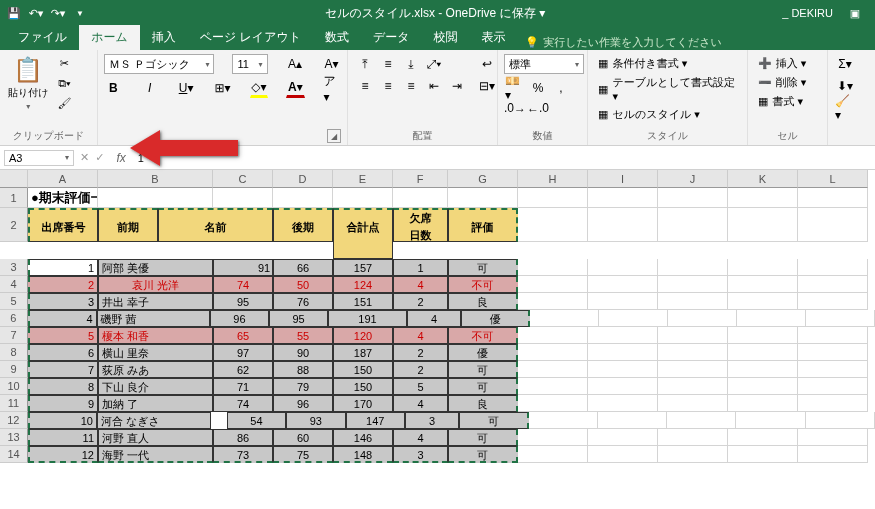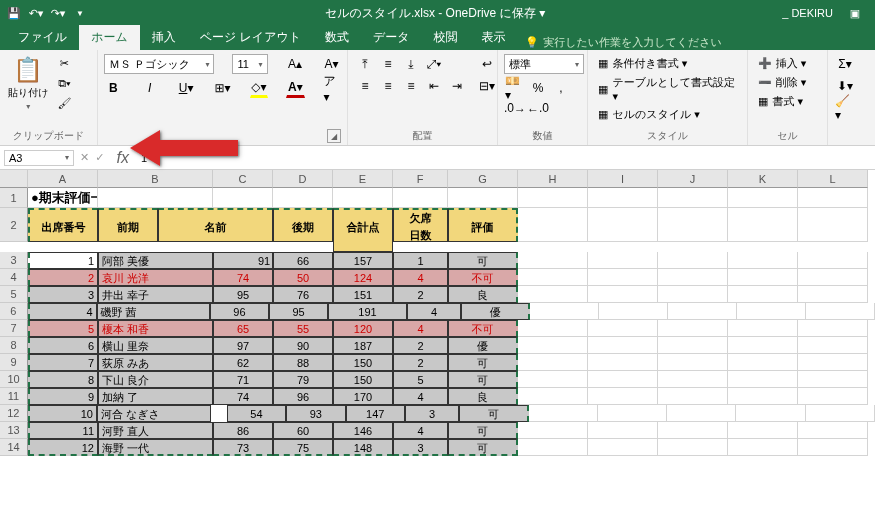--- a/index.html
+++ b/index.html
@@ -29,21 +29,21 @@
 .align-grid { display: flex; flex-direction: column; gap: 2px; }
 .align-row { display: flex; gap: 1px; }
 .dropdown-sm { border: 1px solid #ababab; background: #fff; padding: 1px 4px; width: 80px; height: 20px; display: flex; align-items: center; justify-content: space-between; font-size: 11px; }
 .style-item { display: flex; align-items: center; gap: 4px; padding: 2px 4px; cursor: pointer; font-size: 11px; }
 .cell-item { display: flex; align-items: center; gap: 4px; padding: 2px 4px; cursor: pointer; font-size: 11px; }
 .editing-col { display: flex; flex-direction: column; gap: 2px; }
 .arrow { position: absolute; left: 130px; top: 130px; z-index: 10; filter: drop-shadow(1px 1px 2px rgba(0,0,0,0.3)); }
 .namebox-row { display: flex; align-items: center; height: 24px; border-bottom: 1px solid #d0d0d0; background: #fff; }
 .namebox { width: 70px; border: 1px solid #ccc; margin: 2px 0 2px 4px; padding: 1px 4px; display: flex; align-items: center; justify-content: space-between; font-size: 11px; background: #fff; }
 .fx-btns { display: flex; gap: 6px; padding: 0 6px; color: #999; }
-.fx-label { font-style: italic; color: #666; padding: 0 6px; font-size: 16px; }
+.fx-label { font-style: italic; color: #666; padding: 0 6px; font-size: 12px; }
 .formula-input { flex: 1; padding: 2px 6px; font-size: 11px; }
 .sheet { position: relative; overflow: hidden; }
 .colheads { display: flex; position: sticky; top: 0; }
 .corner { width: 28px; height: 18px; background: #e6e6e6; border-right: 1px solid #ccc; border-bottom: 1px solid #999; }
 .colhead { height: 18px; background: #e6e6e6; border-right: 1px solid #ccc; border-bottom: 1px solid #999; text-align: center; font-size: 11px; color: #555; line-height: 18px; }
 .rowhead { width: 28px; background: #e6e6e6; border-right: 1px solid #999; border-bottom: 1px solid #ccc; text-align: center; font-size: 11px; color: #555; }
 .row { display: flex; }
 .cell { border-right: 1px solid #d4d4d4; border-bottom: 1px solid #d4d4d4; padding: 0 3px; line-height: 17px; height: 17px; font-size: 11px; overflow: hidden; white-space: nowrap; }
 .sel { background: #c8c8c8; }
 .hdr-y { background: #f2d77c; font-weight: bold; text-align: center; border: 1px solid #333 !important; }
@@ -285,21 +285,21 @@
         <div class="cell " style="width: 70px; height: 20px; line-height: 20px;"></div>
         <div class="cell " style="width: 70px; height: 20px; line-height: 20px;"></div>
         <div class="cell " style="width: 70px; height: 20px; line-height: 20px;"></div>
       </div>
       <div class="row">
         <div class="rowhead" style="height: 34px; line-height: 34px;">2</div>
         <div class="cell hdr-y sel-border-t sel-border-l" style="width: 70px; height: 34px; line-height: 34px;">出席番号</div>
         <div class="cell hdr-y sel-border-t" style="width: 60px; height: 34px; line-height: 34px;">前期</div>
         <div class="cell hdr-y sel-border-t" style="width: 115px; height: 34px; line-height: 34px;">名前</div>
         <div class="cell hdr-y sel-border-t" style="width: 60px; height: 34px; line-height: 34px;">後期</div>
-        <div class="cell hdr-y sel-border-t" style="width: 60px; height: 44px; line-height: 34px;">合計点</div>
+        <div class="cell hdr-y sel-border-t" style="width: 60px; height: 51px; line-height: 34px;">合計点</div>
         <div class="cell hdr-y sel-border-t" style="width: 55px; height: 34px; line-height: 17px; white-space: pre-line;">欠席
 日数</div>
         <div class="cell hdr-y sel-border-t sel-border-r" style="width: 70px; height: 34px; line-height: 34px;">評価</div>
         <div class="cell " style="width: 70px; height: 34px; line-height: 34px;"></div>
         <div class="cell " style="width: 70px; height: 34px; line-height: 34px;"></div>
         <div class="cell " style="width: 70px; height: 34px; line-height: 34px;"></div>
         <div class="cell " style="width: 70px; height: 34px; line-height: 34px;"></div>
         <div class="cell " style="width: 70px; height: 34px; line-height: 34px;"></div>
       </div>
       <div class="row">
@@ -313,21 +313,21 @@
         <div class="cell sel tbl-border txt-c sel-border-r" style="width: 70px;">可</div>
         <div class="cell " style="width: 70px;"></div>
         <div class="cell " style="width: 70px;"></div>
         <div class="cell " style="width: 70px;"></div>
         <div class="cell " style="width: 70px;"></div>
         <div class="cell " style="width: 70px;"></div>
       </div>
       <div class="row red-row">
         <div class="rowhead" style="height: 17px; line-height: 17px;">4</div>
         <div class="cell sel tbl-border txt-r sel-border-l" style="width: 70px;">2</div>
-        <div class="cell sel tbl-border col-name" style="width: 115px;">哀川 光洋</div>
+        <div class="cell sel tbl-border col-name" style="width: 115px; text-align: center;">哀川 光洋</div>
         <div class="cell sel tbl-border txt-c" style="width: 60px;">74</div>
         <div class="cell sel tbl-border txt-c" style="width: 60px;">50</div>
         <div class="cell sel tbl-border txt-c" style="width: 60px;">124</div>
         <div class="cell sel tbl-border txt-c" style="width: 55px;">4</div>
         <div class="cell sel tbl-border txt-c sel-border-r" style="width: 70px;">不可</div>
         <div class="cell " style="width: 70px;"></div>
         <div class="cell " style="width: 70px;"></div>
         <div class="cell " style="width: 70px;"></div>
         <div class="cell " style="width: 70px;"></div>
         <div class="cell " style="width: 70px;"></div>

